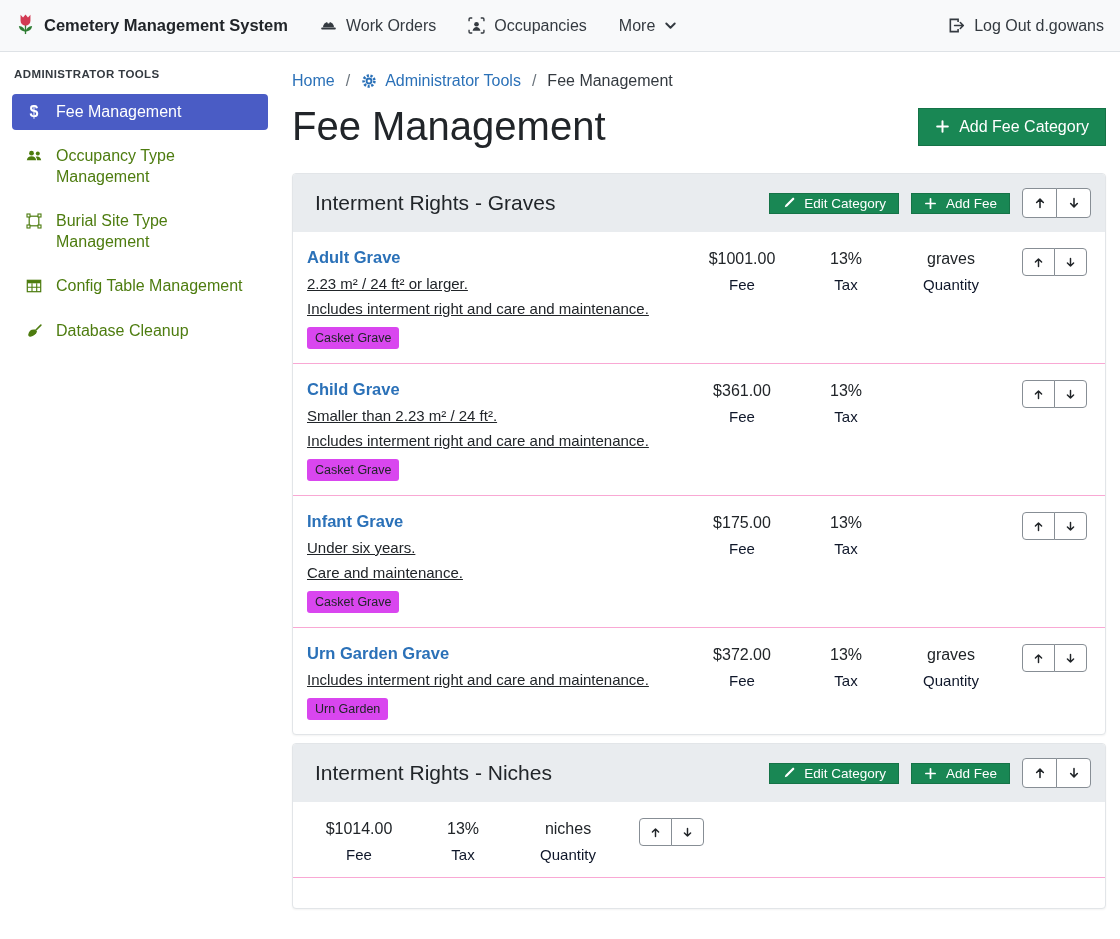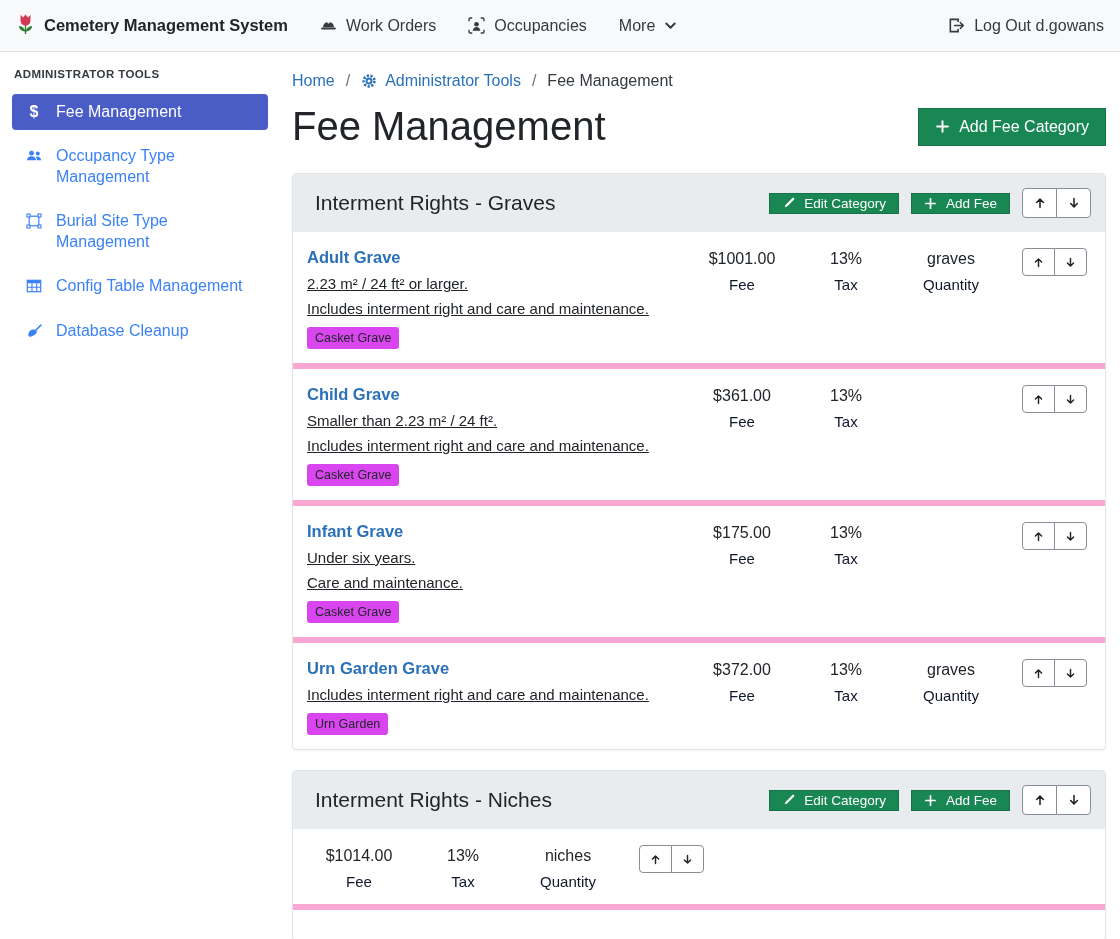--- a/index.html
+++ b/index.html
@@ -25,21 +25,21 @@
 
   
   .layout { display: flex; align-items: flex-start; }
 
   
   .sidebar { width: 280px; flex: none; padding: 14px 12px 20px 12px; }
   .sidebar-title { font-size: 11.5px; font-weight: 700; letter-spacing: .4px; color: #343a40; margin: 2px 0 14px 2px; }
   .side-item {
     display: flex; align-items: flex-start; gap: 12px;
     padding: 8px 12px; margin-bottom: 8px; border-radius: 4px;
-    font-size: 16px; line-height: 1.28; color: #3b82f6; cursor: pointer;
+    font-size: 16px; line-height: 1.28; color: #4d7c0f; cursor: pointer;
   }
   .side-item .side-icon { width: 20px; margin-top: 2px; justify-content: center; }
   .side-item.active { background: #4a5cc5; color: #fff; }
   .dollar-glyph { font-size: 16px; font-weight: 700; line-height: 1; }
 
   
   .main { flex: 1; min-width: 0; padding: 14px 14px 0 12px; }
   .breadcrumb { display: flex; gap: 11px; font-size: 16px; margin: 6px 0 4px 0; }
   .breadcrumb a { color: #2b71b8; }
   .bc-admin { display: inline-flex; align-items: center; gap: 8px; }
@@ -52,36 +52,36 @@
   .btn-green {
     background: #198754; color: #fff; border: 1px solid #157347; border-radius: 0;
     display: inline-flex; align-items: center; gap: 9px;
   }
   .btn-lg { font-size: 16px; padding: 9px 16px; }
   .btn-sm { font-size: 13.5px; padding: 2px 12px; justify-content: space-between; }
 
   
   .card {
     background: #fff; border: 1px solid #e2e5e8; border-radius: 4px;
-    box-shadow: 0 1px 2px rgba(0,0,0,.05); margin-bottom: 20px; overflow: hidden;
+    box-shadow: 0 1px 2px rgba(0,0,0,.05); margin-bottom: 8px; overflow: hidden;
   }
   .card-head { background: #e9ecef; padding: 14px 14px; display: flex; align-items: center; gap: 12px; }
   .card-title { font-size: 21px; font-weight: 500; margin-right: auto; padding-left: 8px; }
 
   .btn-group { display: flex; }
   .arrow-btn {
     width: 35px; height: 30px; background: #fff; border: 1px solid #878e95;
     display: inline-flex; align-items: center; justify-content: center; color: #212529;
   }
   .btn-group .arrow-btn:first-child { border-radius: 4px 0 0 4px; }
   .btn-group .arrow-btn:last-child { border-radius: 0 4px 4px 0; margin-left: -1px; }
   .row-group .arrow-btn { width: 33px; height: 28px; }
 
   
-  .fee-row { display: flex; align-items: flex-start; padding: 16px 12px 14px 12px; border-bottom: 6px solid #f9a8d4; }
+  .fee-row { display: flex; align-items: flex-start; padding: 16px 12px 14px 12px; border-bottom: 1px solid #f9a8d4; }
   .fee-row:last-child { border-bottom: 0; }
   .fee-main { flex: 1; min-width: 0; padding-left: 2px; }
   .fee-name { font-size: 16.5px; font-weight: 600; color: #2b71b8; display: inline-block; margin-bottom: 8px; }
   .fee-desc { font-size: 15px; color: #212529; margin-bottom: 8px; text-decoration: underline; }
   .badge-type {
     display: inline-block; background: #d946ef; color: #212529;
     font-size: 12.5px; padding: 4px 8px; border-radius: 3px; margin-top: 2px;
   }
   .fee-col { text-align: center; padding-top: 2px; }
   .col-fee { width: 108px; }

